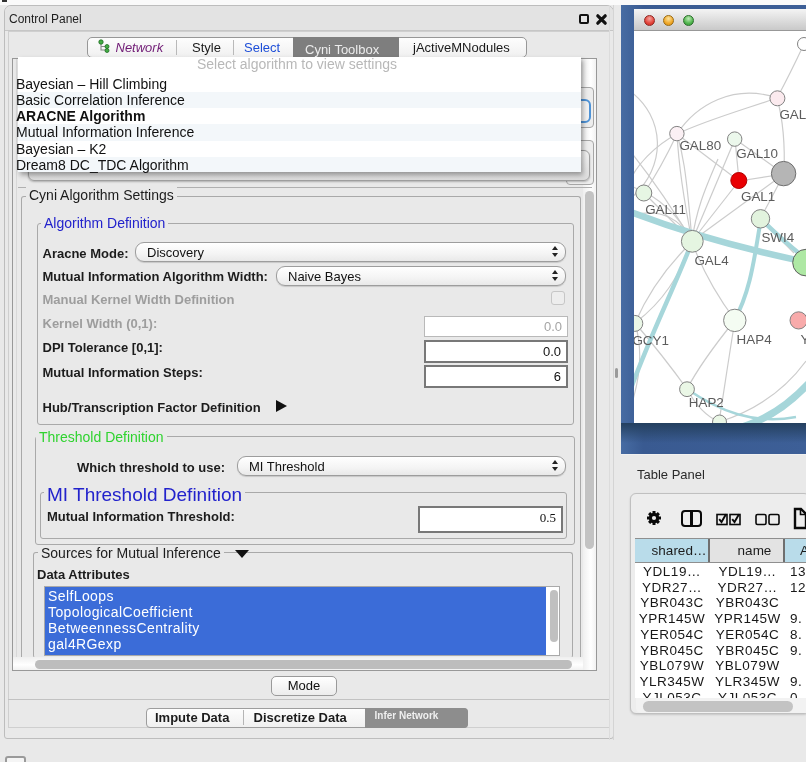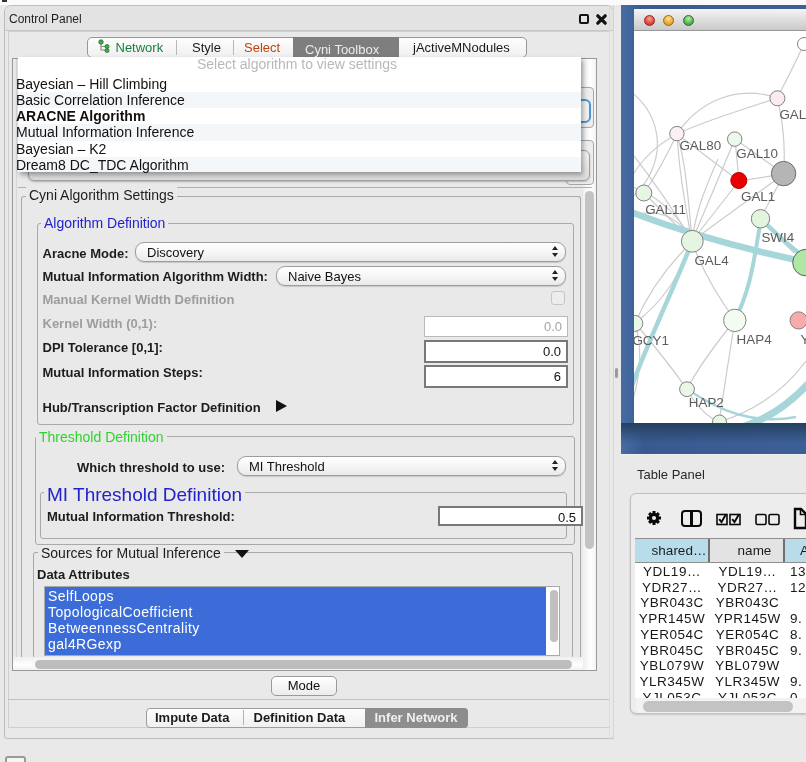--- a/index.html
+++ b/index.html
@@ -39,23 +39,23 @@
 <div class="abs" style="left:87px;top:37px;width:440px;height:21px;border:1px solid #979797;border-radius:5px;background:linear-gradient(#fdfdfd,#f0f0f0);"></div>
 <div class="abs" style="left:176px;top:40px;width:1px;height:15px;background:#b9b9b9;"></div>
 <div class="abs" style="left:233px;top:40px;width:1px;height:15px;background:#b9b9b9;"></div>
 <div class="abs" style="left:293px;top:37px;width:106px;height:21px;background:#7e7e7e;"></div>
 <svg class="abs" style="left:98px;top:39px;" width="13" height="14" viewBox="0 0 13 14">
   <path d="M3 4 L3 11 L8 11 M3 7.5 L8 7.5" stroke="#8a8a8a" stroke-width="1.1" fill="none"></path>
   <circle cx="3" cy="3" r="2.2" fill="#44ad46" stroke="#1c6b1e" stroke-width="0.8"></circle>
   <circle cx="9" cy="7.5" r="2" fill="#44ad46" stroke="#1c6b1e" stroke-width="0.8"></circle>
   <circle cx="9" cy="11.5" r="2" fill="#44ad46" stroke="#1c6b1e" stroke-width="0.8"></circle>
 </svg>
-<div class="abs" style="left:115.5px;top:39.5px;font-size:13px;color:#15803d;">Network</div>
+<div class="abs" style="left:115.5px;top:39.5px;font-size:13px;color:#701a75;font-style:italic;">Network</div>
 <div class="abs" style="left:192px;top:39.5px;font-size:13px;color:#1a1a1a;">Style</div>
-<div class="abs" style="left:244px;top:39.5px;font-size:13px;color:#c2410c;">Select</div>
+<div class="abs" style="left:244px;top:39.5px;font-size:13px;color:#1d4ed8;">Select</div>
 <div class="abs" style="left:305px;top:42px;font-size:13px;color:#ececec;">Cyni Toolbox</div>
 <div class="abs" style="left:413px;top:39.5px;font-size:13px;color:#1a1a1a;">jActiveMNodules</div>
 
 <div class="abs" style="left:12px;top:58px;width:585px;height:613px;border:1px solid #989898;background:#e9e9e9;"></div>
 <div class="abs" style="left:16px;top:59px;width:1px;height:611px;background:#d8d8d8;"></div>
 
 <div class="abs" style="left:583px;top:59px;width:13px;height:611px;background:linear-gradient(90deg,#efefef,#ffffff 60%,#f2f2f2);"></div>
 <div class="abs" style="left:585px;top:191px;width:9px;height:358px;background:#c3c3c3;border-radius:5px;"></div>
 
 <div class="abs" style="left:566px;top:87px;width:28px;height:41px;border:1px solid #a6a6a6;border-radius:4px;background:#ededed;"></div>
@@ -106,21 +106,21 @@
 <div class="bl" style="left:77px;top:460px;">Which threshold to use:</div>
 <div class="combo" style="left:237px;top:456px;width:329px;height:20px;">
     <span class="txt">MI Threshold</span>
   </div>
 <div class="upd" style="left:552px;top:460px;border-bottom:4.5px solid #222;"></div>
 <div class="upd" style="left:552px;top:467px;border-top:4.5px solid #222;"></div>
 
 <div class="fs" style="left:40px;top:492px;width:527px;height:46.5px;"></div>
 <div class="fslabel" style="left:44px;top:484px;color:#2222cc;font-size:19px;">MI Threshold Definition</div>
 <div class="bl" style="left:47px;top:509px;">Mutual Information Threshold:</div>
-<div class="tf tfe" style="left:438px;top:506px;width:145px;height:20px;line-height:20px;">0.5</div>
+<div class="tf tfe" style="left:418px;top:506px;width:145px;height:27px;line-height:20px;font-family:Liberation Serif, serif;">0.5</div>
 
 <div class="fs" style="left:33px;top:552px;width:540px;height:106px;border-bottom:none;"></div>
 <div class="fslabel" style="left:38px;top:544.5px;color:#1c1c1c;">Sources for Mutual Inference</div>
 <div class="abs" style="left:235px;top:550px;width:0;height:0;border-top:8px solid #111;border-left:7.5px solid transparent;border-right:7.5px solid transparent;"></div>
 <div class="bl" style="left:37px;top:567px;">Data Attributes</div>
 
 <div class="abs" style="left:44px;top:586px;width:516px;height:70px;border:1px solid #a9a9a9;background:#fff;"></div>
 <div class="abs" style="left:45px;top:587px;width:501px;height:68px;background:#3b6cd8;"></div>
 <div class="abs" style="left:48px;top:587.5px;font-size:14px;letter-spacing:0.4px;color:#fff;line-height:16px;">SelfLoops<br>TopologicalCoefficient<br>BetweennessCentrality<br>gal4RGexp</div>
 <div class="abs" style="left:550px;top:590px;width:8px;height:52px;background:#c0c0c0;border-radius:4px;"></div>
@@ -128,22 +128,22 @@
 <div class="abs" style="left:13px;top:657px;width:570px;height:13px;background:linear-gradient(#efefef,#ffffff 60%,#f2f2f2);"></div>
 <div class="abs" style="left:35px;top:659.5px;width:537px;height:9px;background:#bdbdbd;border-radius:4.5px;"></div>
 
 <div class="abs" style="left:271px;top:676px;width:66px;height:20px;border:1px solid #9a9a9a;border-radius:5px;background:linear-gradient(#ffffff,#ececec);text-align:center;font-size:13px;color:#111;line-height:18px;">Mode</div>
 
 <div class="abs" style="left:8px;top:699px;width:602px;height:1px;background:#c2c2c2;"></div>
 <div class="abs" style="left:145.5px;top:708px;width:322px;height:19.5px;border:1px solid #9d9d9d;border-radius:4px;background:linear-gradient(#fdfdfd,#f0f0f0);"></div>
 <div class="abs" style="left:243px;top:710px;width:1px;height:15px;background:#b5b5b5;"></div>
 <div class="abs" style="left:364.5px;top:708px;width:103px;height:19.5px;background:#8d8d8d;border-radius:0 4px 4px 0;"></div>
 <div class="bl" style="left:155px;top:710px;">Impute Data</div>
-<div class="bl" style="left:253.5px;top:710px;">Definition Data</div>
-<div class="abs" style="left:374.5px;top:710px;font-size:13px;font-weight:bold;color:#efefef;">Infer Network</div>
+<div class="bl" style="left:253.5px;top:710px;">Discretize Data</div>
+<div class="abs" style="left:374.5px;top:710px;font-size:10px;font-weight:bold;color:#efefef;">Infer Network</div>
 
 <div class="abs" style="left:5px;top:756px;width:21px;height:10px;border:2px solid #9a9a9a;border-radius:3px;background:#f5f5f5;"></div>
 
 <div class="abs" style="left:609px;top:5px;width:1px;height:735px;background:#dcdcdc;"></div>
 <div class="abs" style="left:613px;top:5px;width:1px;height:735px;background:#d4d4d4;"></div>
 <div class="abs" style="left:615px;top:368px;width:3px;height:10px;background:#9a9a9a;border-radius:2px;"></div>
 
 <div class="abs" style="left:18px;top:57px;width:563px;height:115px;background:#fff;box-shadow:2px 3px 5px rgba(0,0,0,0.35);
      background-image:linear-gradient(#ffffff 0 35px, #f3f7fa 35px 51px, #ffffff 51px 67px, #f3f7fa 67px 84px, #ffffff 84px 100px, #f3f7fa 100px 115px);"></div>
 <div class="abs" style="left:197px;top:56px;font-size:14px;color:#b8b8b8;">Select algorithm to view settings</div>

